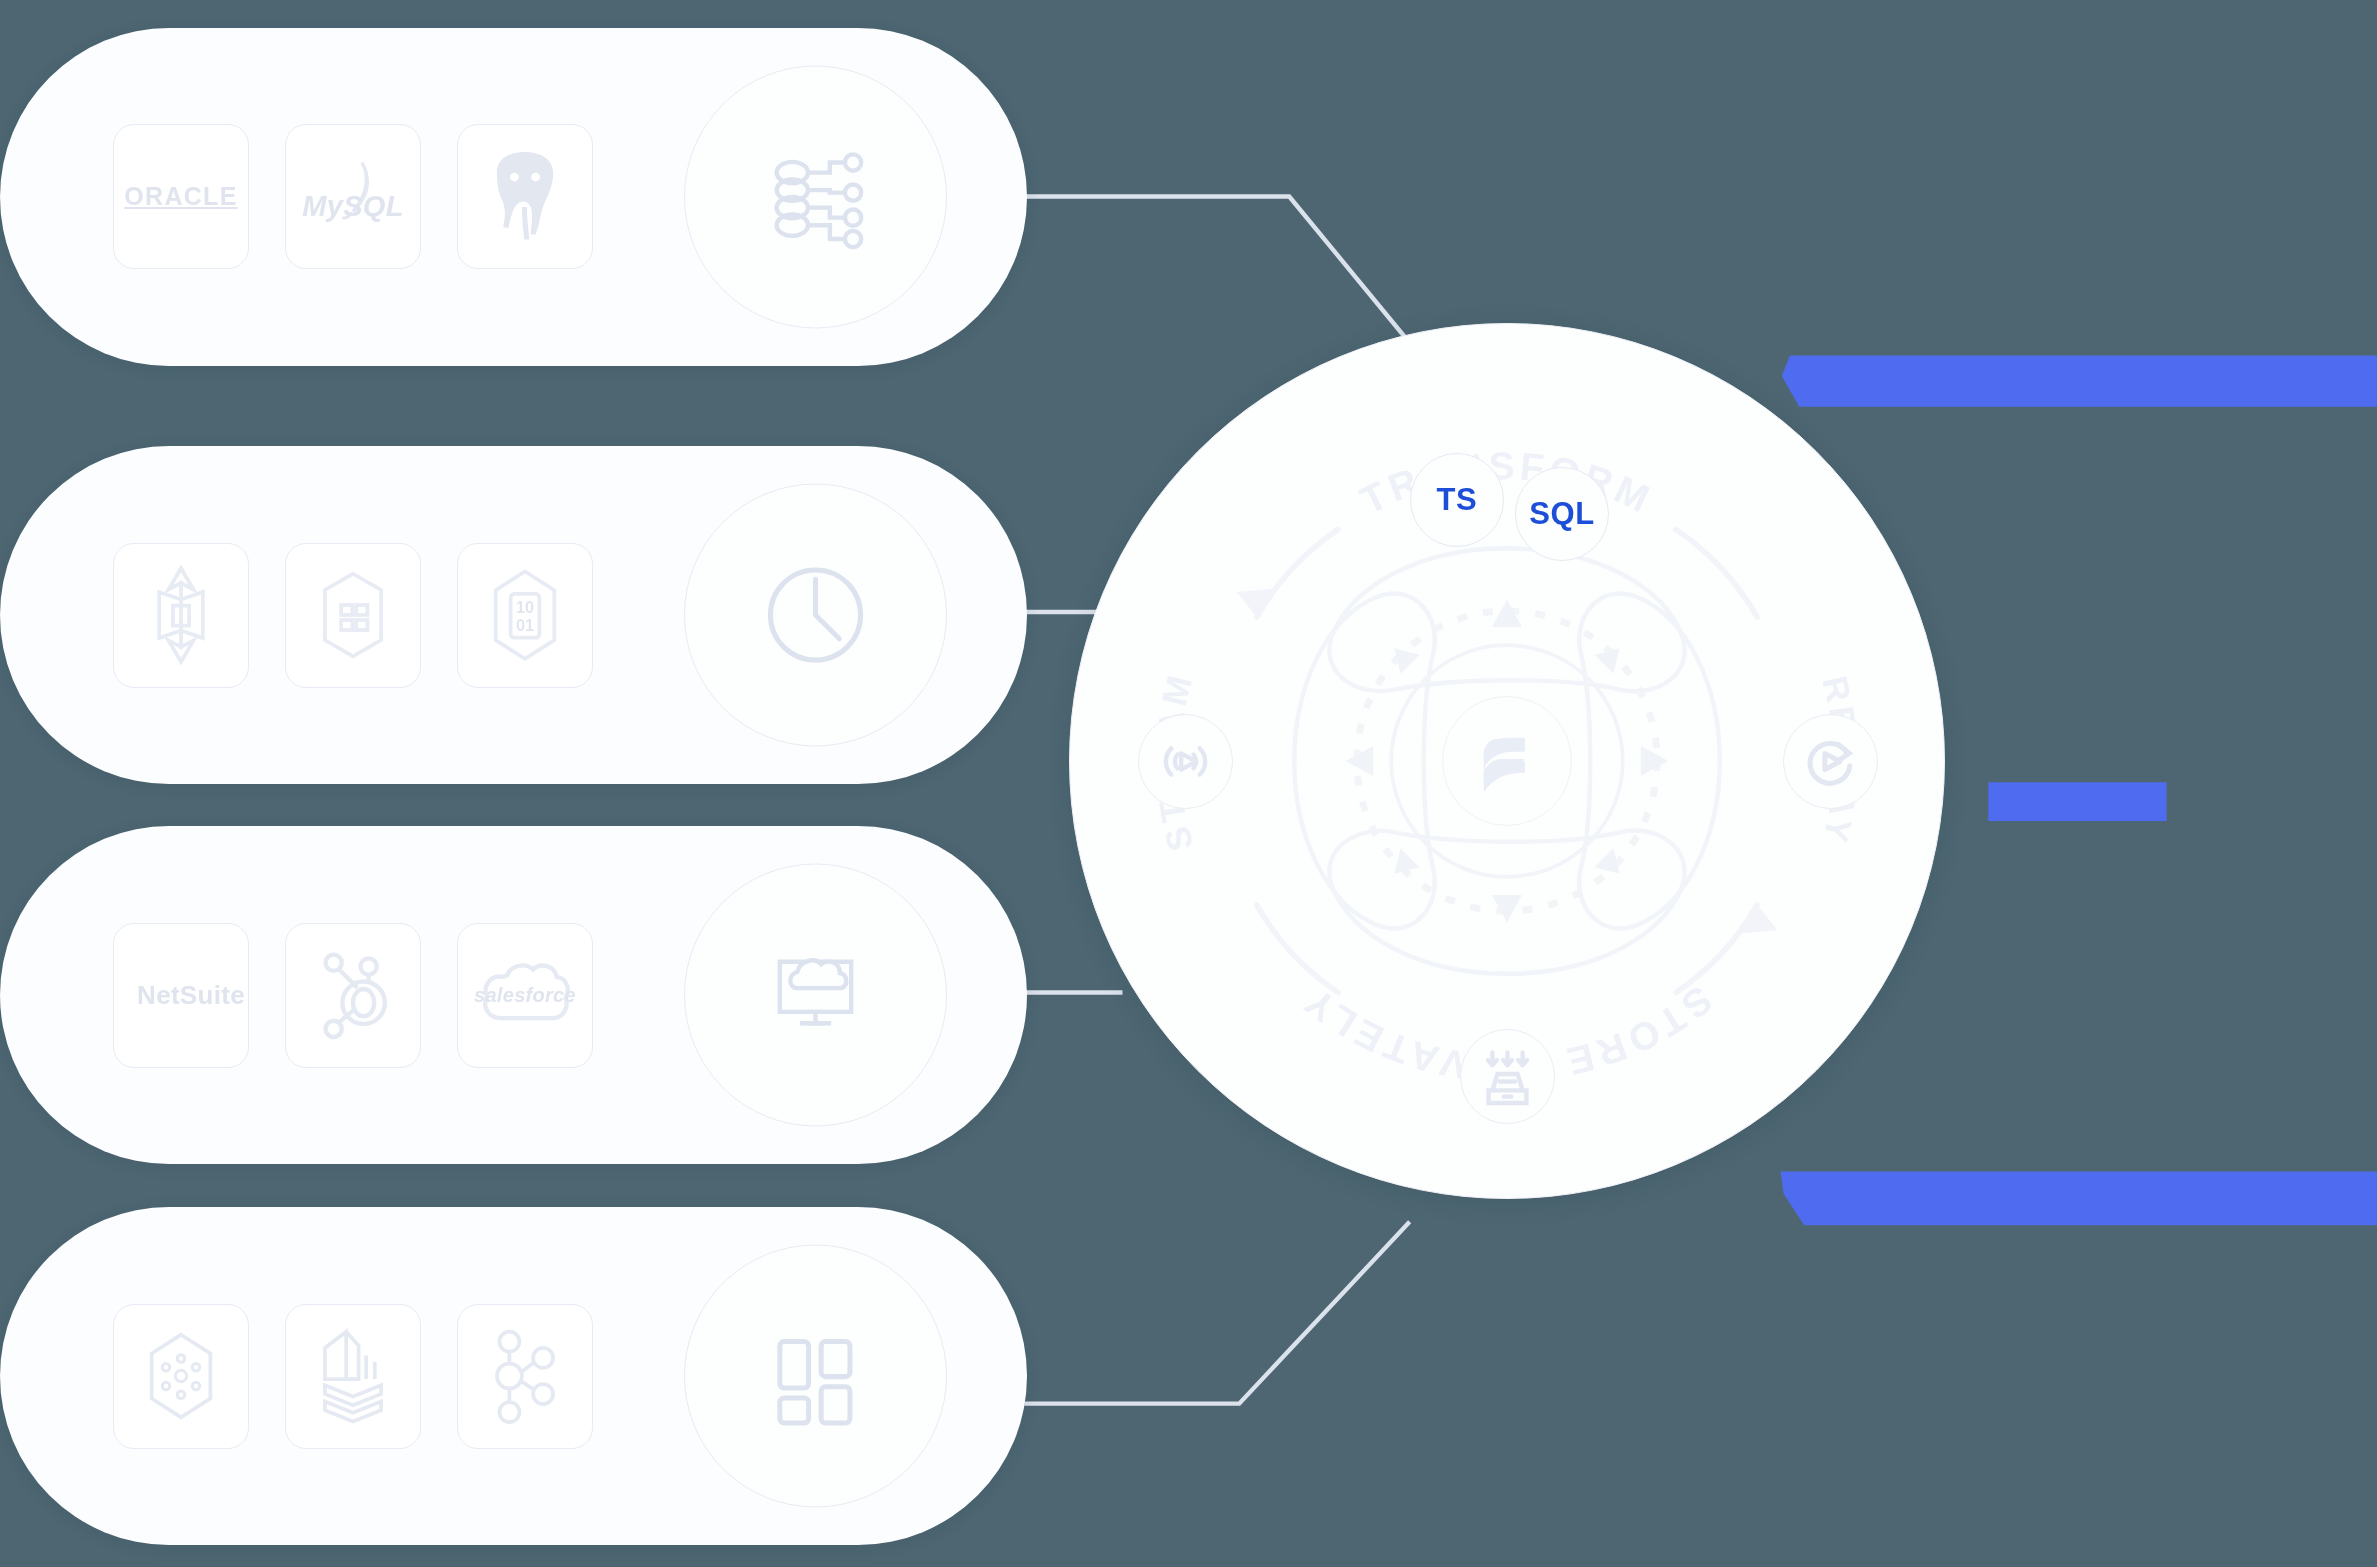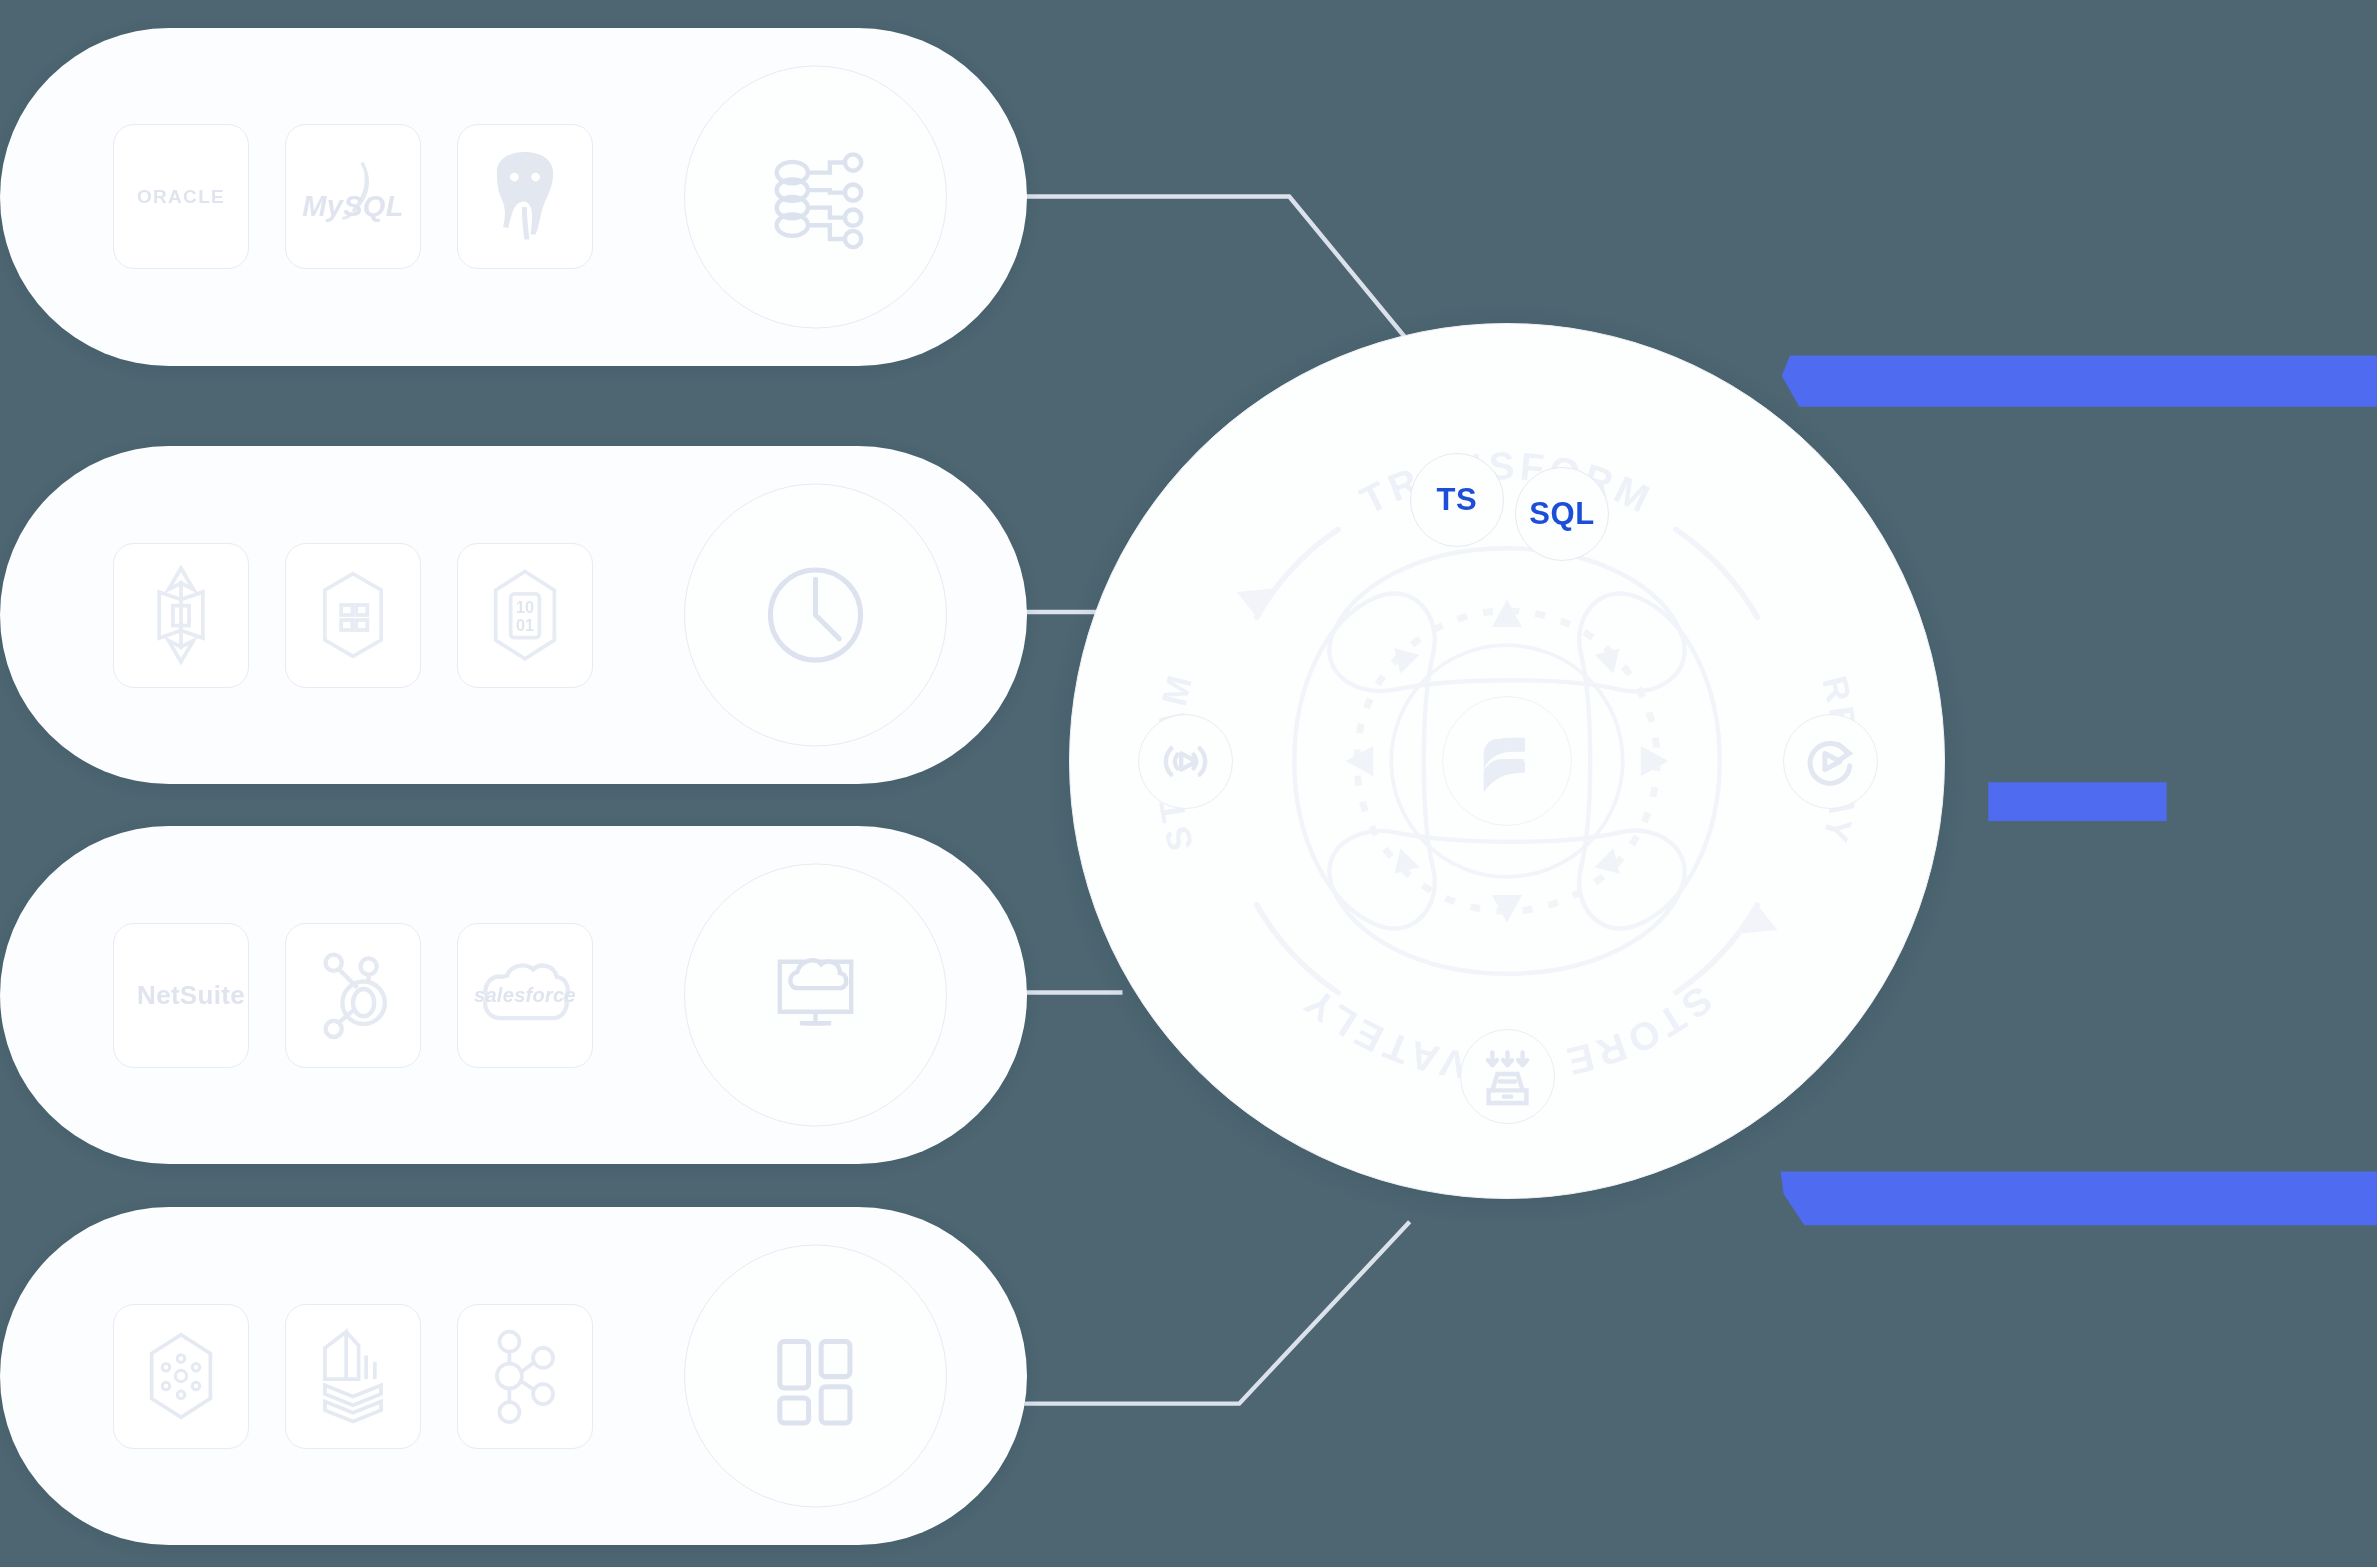--- a/index.html
+++ b/index.html
@@ -46,21 +46,21 @@
   }
   .logo-card svg, .logo-card .wordmark { display:block; }
   .wordmark {
     color: #dfe4ee;
     font-weight: 700;
     letter-spacing: 0.3px;
     text-align:center;
     line-height:1;
     font-family: "Liberation Sans", sans-serif;
   }
-  .wm-oracle { font-size: 19px; letter-spacing: 1.3px; }
+  .wm-oracle { font-size: 25px; letter-spacing: 1.3px; text-decoration: underline; }
   .wm-mysql  { font-size: 29px; font-style: italic; }
   .wm-netsuite { font-size: 26px; margin-left: 20px; }
   .wm-salesforce { font-size: 20px; font-style: italic; }
 
   .cat-circle {
     position: absolute;
     top: 50%;
     transform: translateY(-50%);
     left: 684px;
     width: 263px;

